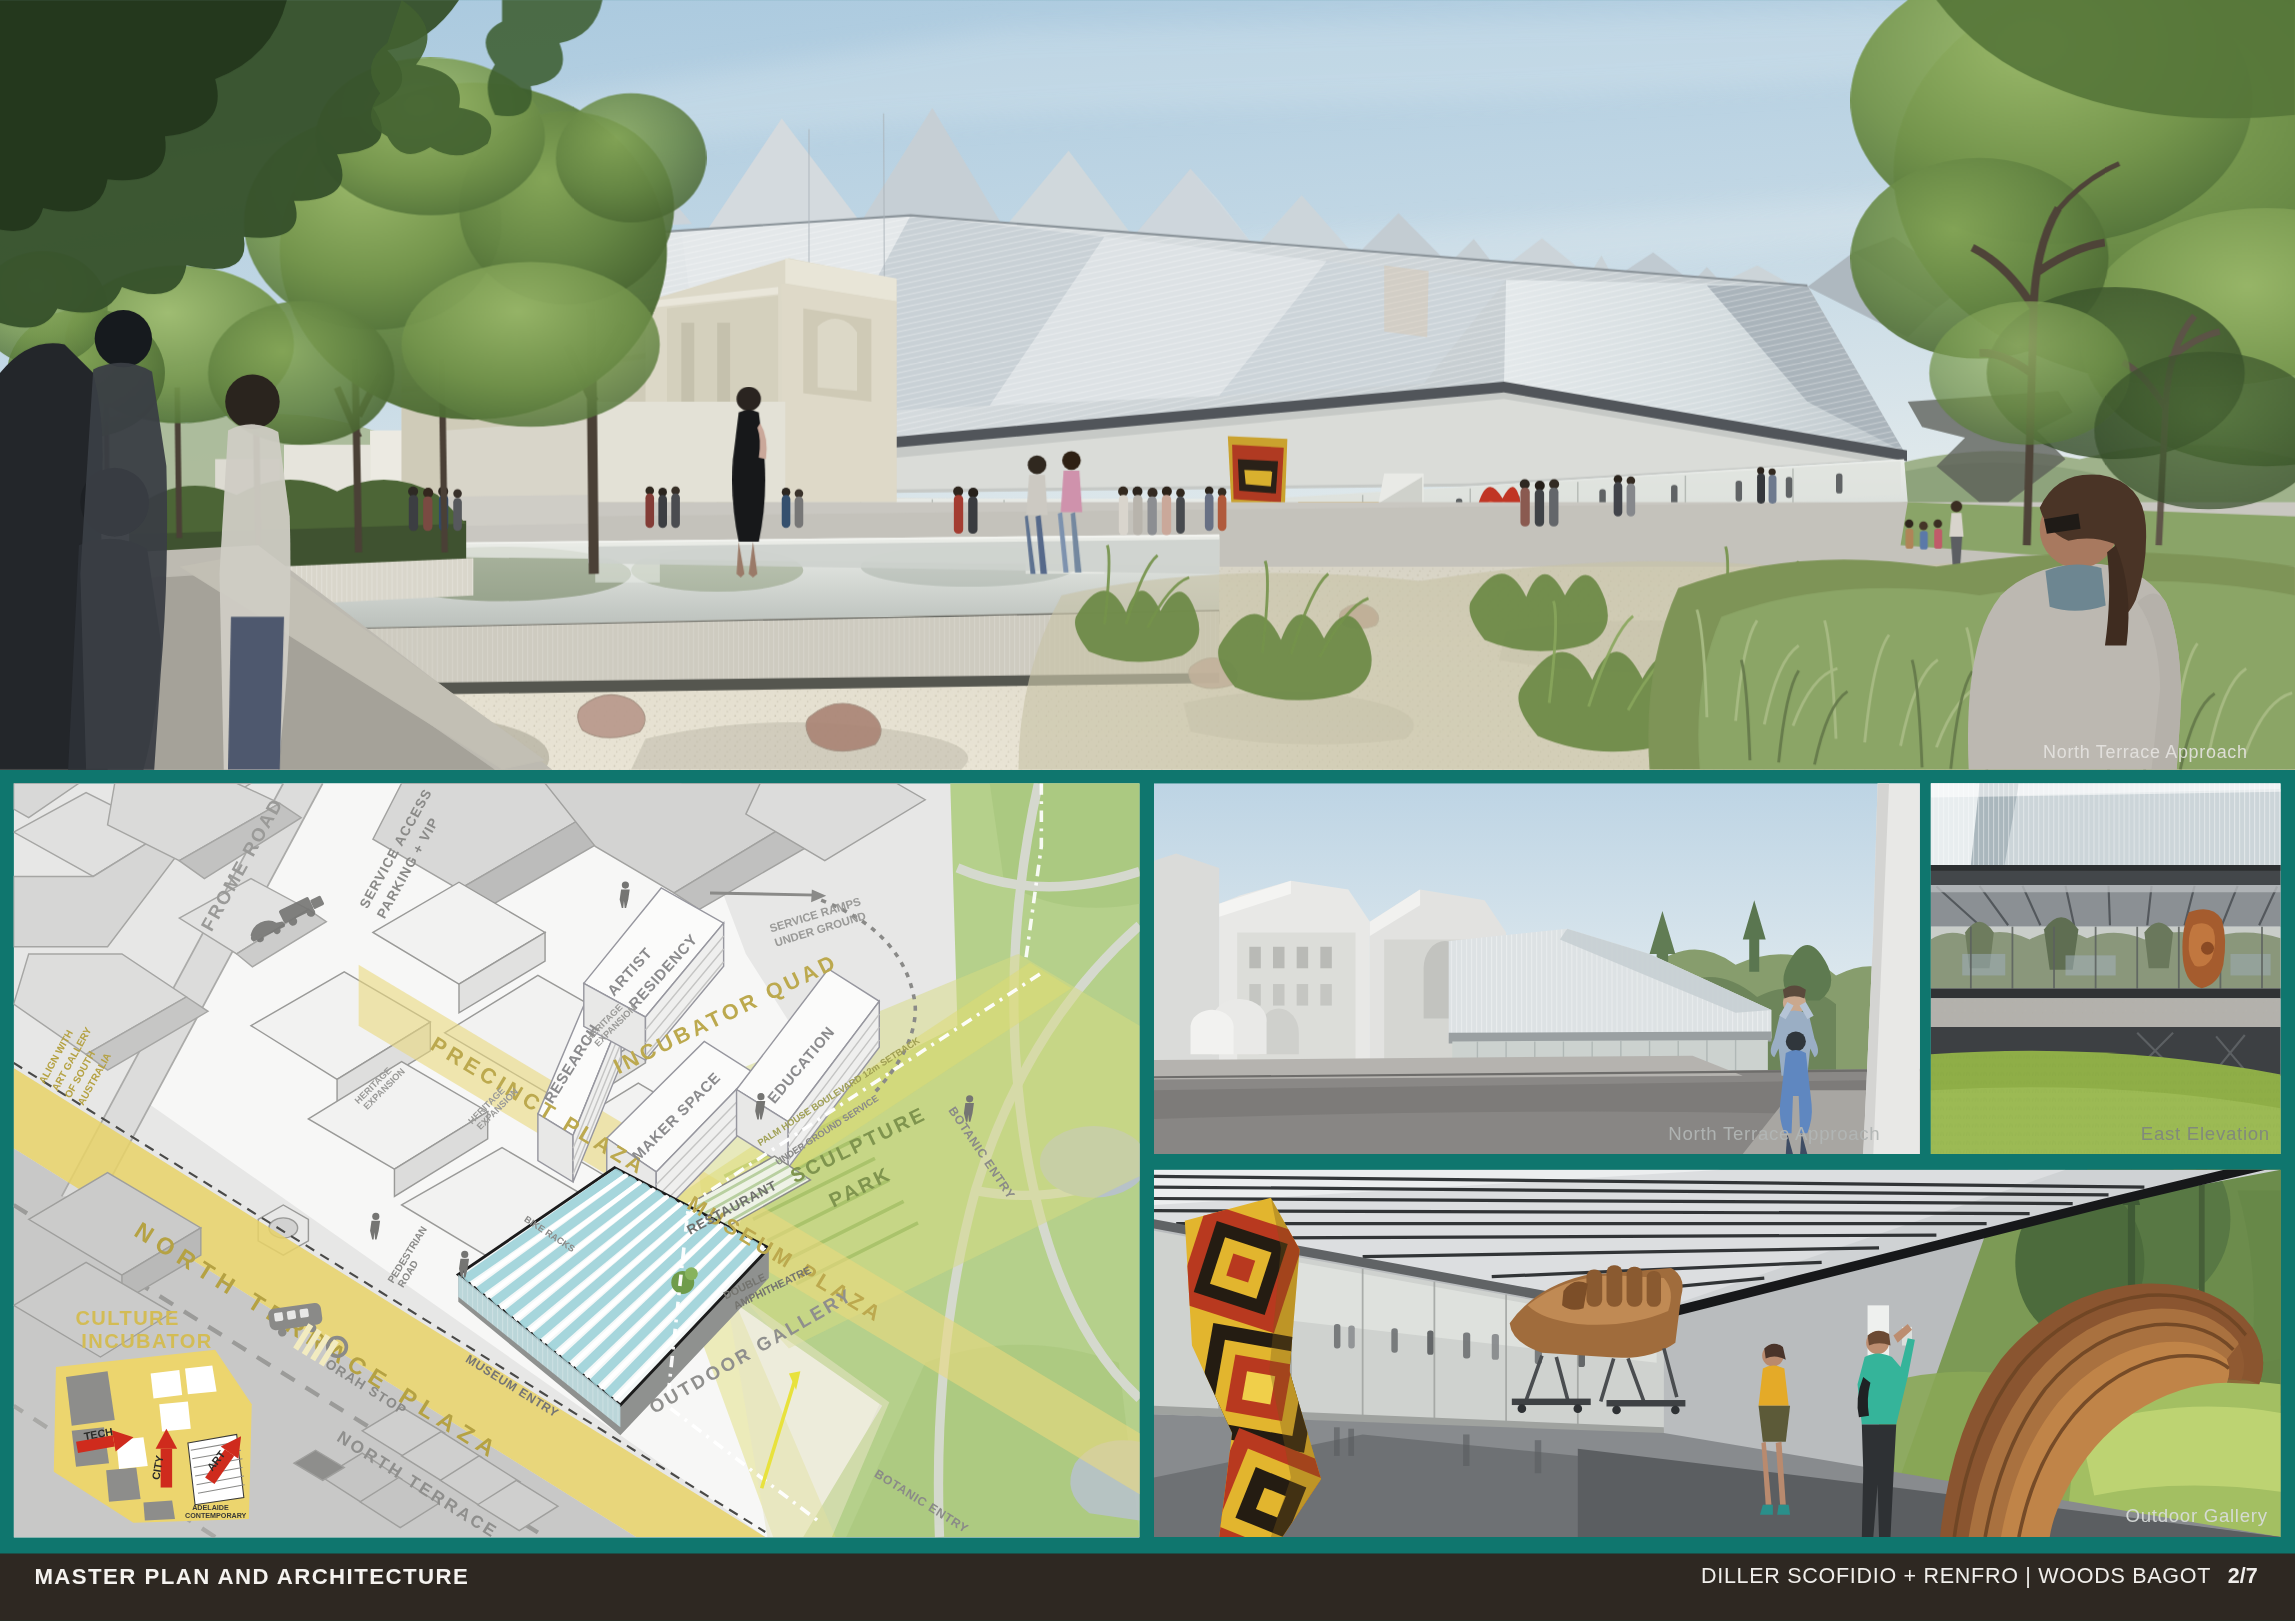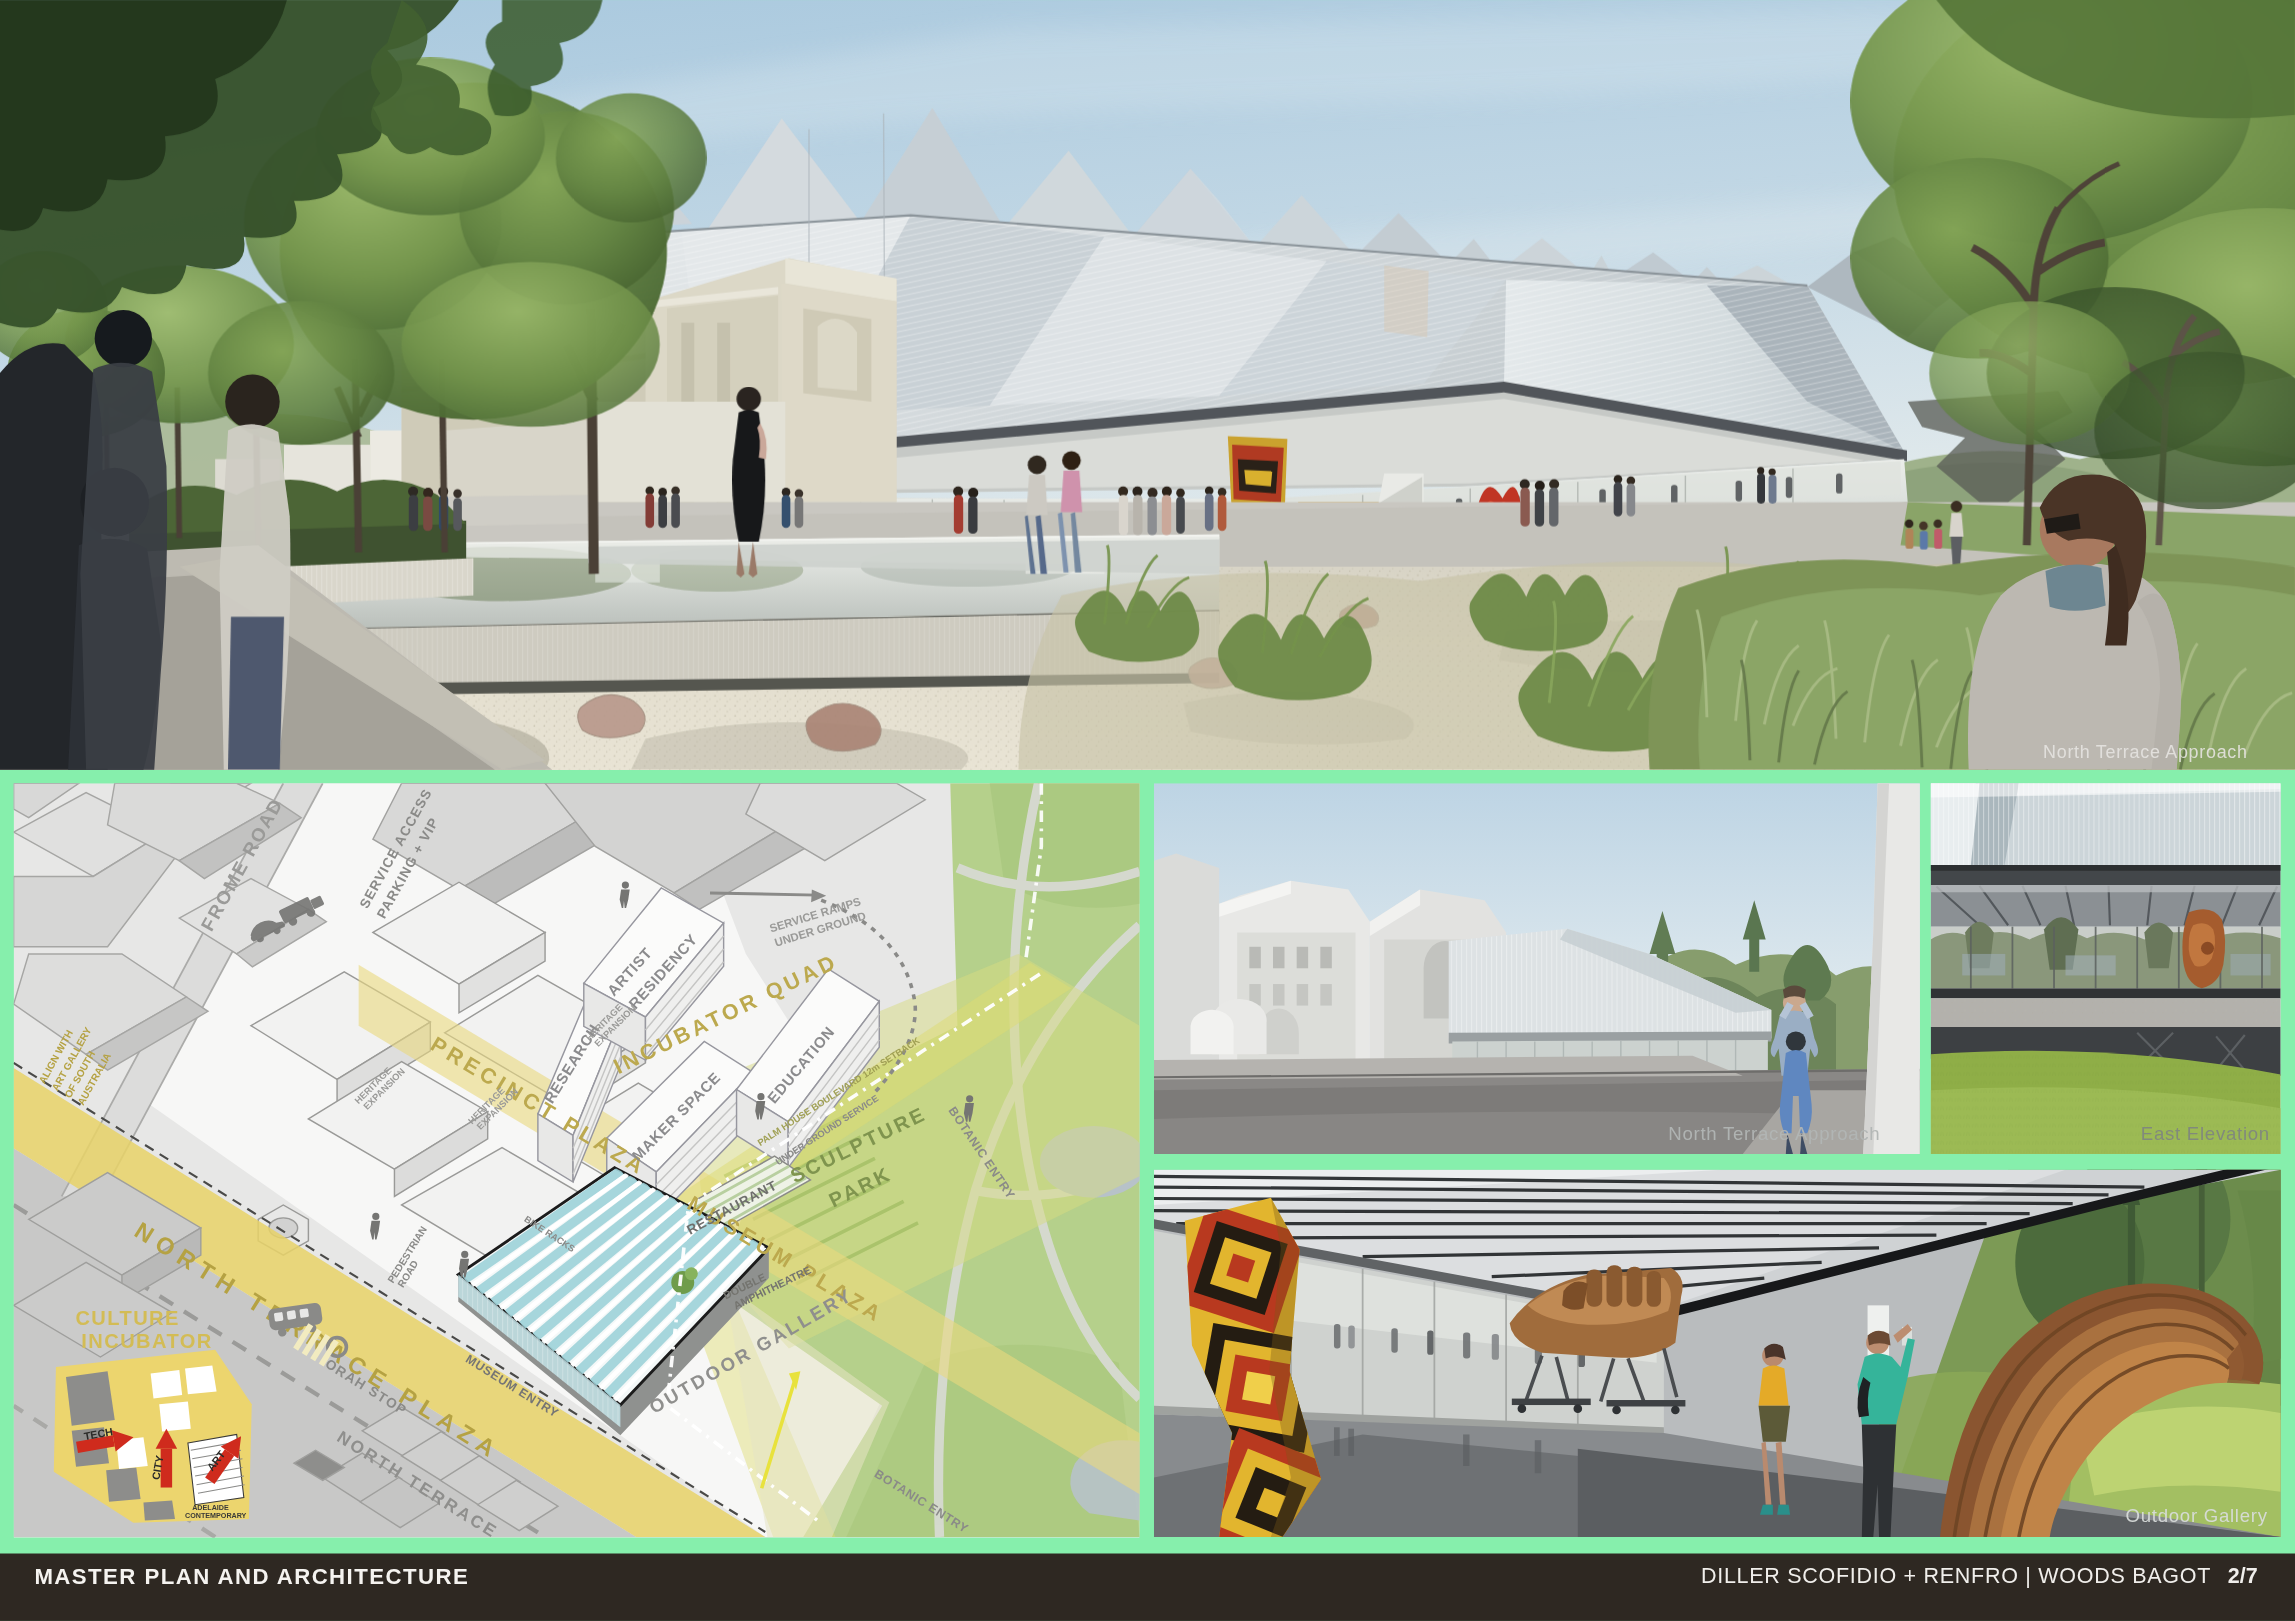--- a/index.html
+++ b/index.html
@@ -1,17 +1,17 @@
 <!DOCTYPE html>
 <html lang="en" style="font-size:11.5px"><head>
 <meta charset="utf-8">
 <title>Master Plan and Architecture</title>
 <style>
 html,body{margin:0;padding:0;background:#ffffff;font-family:"Liberation Sans",sans-serif;}
-.page{position:relative;width:2295px;height:1621px;overflow:hidden;background:#86efac;}
+.page{position:relative;width:2295px;height:1621px;overflow:hidden;background:#0f766e;}
 svg{display:block}
 </style>
 </head>
 <body>
 <div class="page">
 <svg width="2295" height="1621" viewBox="0 0 3200 2260" xmlns="http://www.w3.org/2000/svg">
 <defs>
 <linearGradient id="sky" x1="0" y1="0" x2="0.25" y2="1">
  <stop offset="0" stop-color="#a8c8de"></stop>
  <stop offset="0.45" stop-color="#c3d8e5"></stop>

